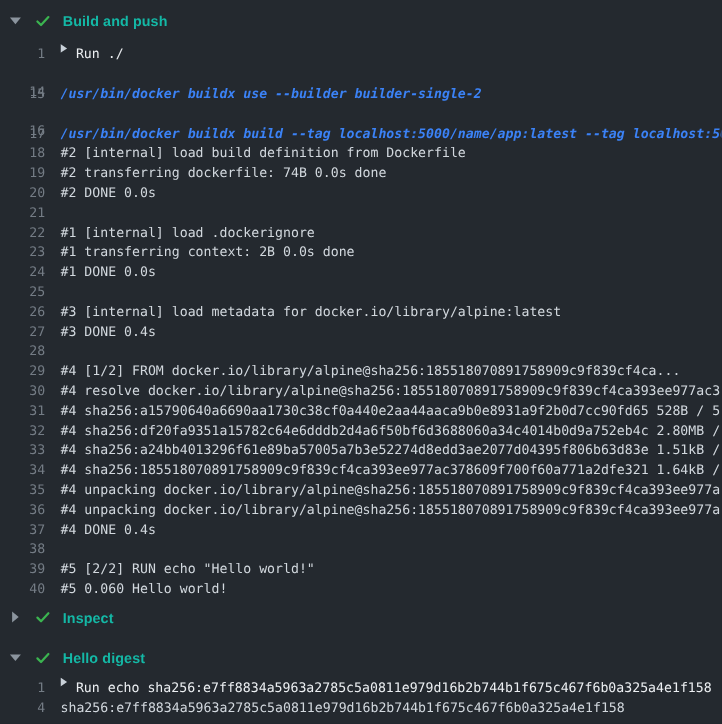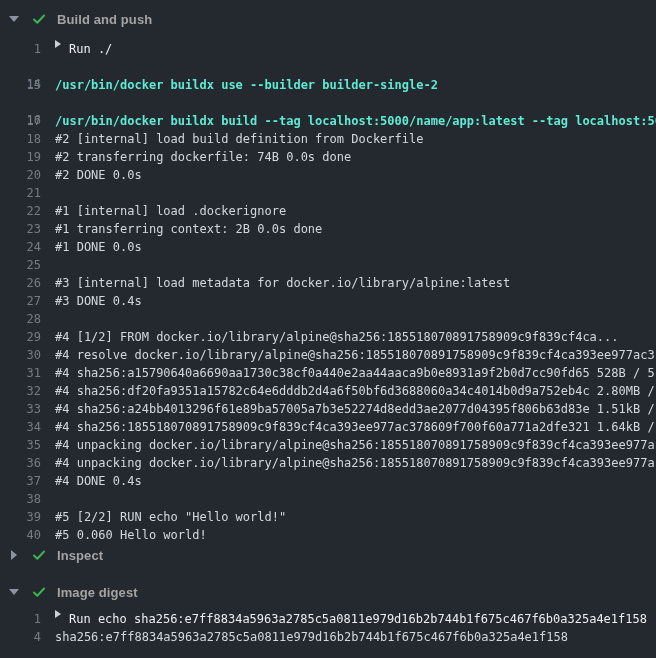--- a/index.html
+++ b/index.html
@@ -43,21 +43,21 @@
     border-bottom: 5px solid transparent;
     border-left: 6px solid #8b949e;
     margin-left: 2px;
   }
   .check {
     width: 16px; height: 16px;
     margin-right: 10px;
     display: inline-flex;
   }
   .section-title {
-    color: #a3a3a3;
+    color: #14b8a6;
     font-size: 13px;
     font-weight: bold;
     letter-spacing: 0.1px;
   }
   
   .log-lines { margin-top: 10px; }
   .log-line {
     display: flex;
     height: 18px;
     line-height: 18px;
@@ -75,42 +75,42 @@
   }
   .line-content {
     margin-left: 14px;
     flex: 1 1 auto;
     overflow: hidden;
     color: #d2d8de;
     display: flex;
     white-space: pre;
   }
   .line-content .txt { white-space: pre; }
-  .log-line.command .line-content { color: #5eead4; font-weight: bold; }
+  .log-line.command .line-content { color: #3b82f6; font-weight: bold; font-style: italic; }
   .log-line.group .line-content { color: #eceff2; }
   .run-tri {
     width: 0; height: 0;
     border-top: 4px solid transparent;
     border-bottom: 4px solid transparent;
     border-left: 6px solid #c9d1d9;
     display: inline-block;
     margin-right: 8px;
     flex: 0 0 auto;
   }
   .emoji {
     width: 13px; height: 13px;
     display: inline-flex;
     margin-right: 6px;
     flex: 0 0 auto;
     position: relative;
     top: 16px;
   }
   
   .section-build  { margin-top: 0; }
-  .section-inspect .section-header { margin-top: 0; }
+  .section-inspect .section-header { margin-top: 6px; }
   .section-digest .section-header { margin-top: 15px; }
   .section-digest .log-lines { margin-top: 7px; }
 </style>
 </head>
 <body>
 
 <div class="log-viewer" id="viewer">
     <div class="section section-build">
       <div class="section-header">
         <span class="chev">
@@ -141,20 +141,20 @@
     <div class="section section-digest">
       <div class="section-header">
         <span class="chev">
           <div class="tri-down"></div>
         </span>
         <span class="check">
           <svg width="16" height="16" viewBox="0 0 16 16">
             <path d="M3 8.5 L6.3 11.8 L13 4.5" fill="none" stroke="#3bb450" stroke-width="2" stroke-linecap="round" stroke-linejoin="round"></path>
           </svg>
         </span>
-        <span class="section-title">Image digest</span>
+        <span class="section-title">Hello digest</span>
       </div>
       <div class="log-lines">
         <div class="log-line group"><span class="line-num">1</span><span class="line-content"><span class="run-tri"></span><span class="txt">Run echo sha256:e7ff8834a5963a2785c5a0811e979d16b2b744b1f675c467f6b0a325a4e1f158</span></span></div>
         <div class="log-line plain"><span class="line-num">4</span><span class="line-content"><span class="txt">sha256:e7ff8834a5963a2785c5a0811e979d16b2b744b1f675c467f6b0a325a4e1f158</span></span></div>
       </div>
     </div>
   </div>
 
 </body></html>

